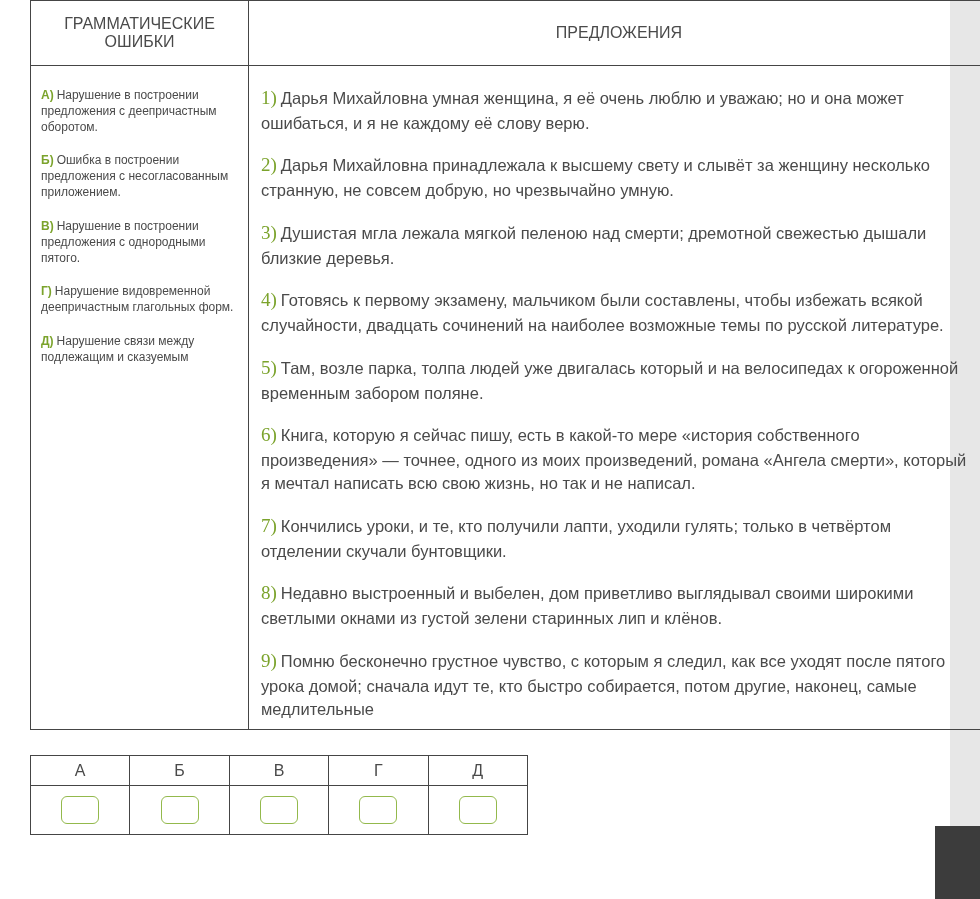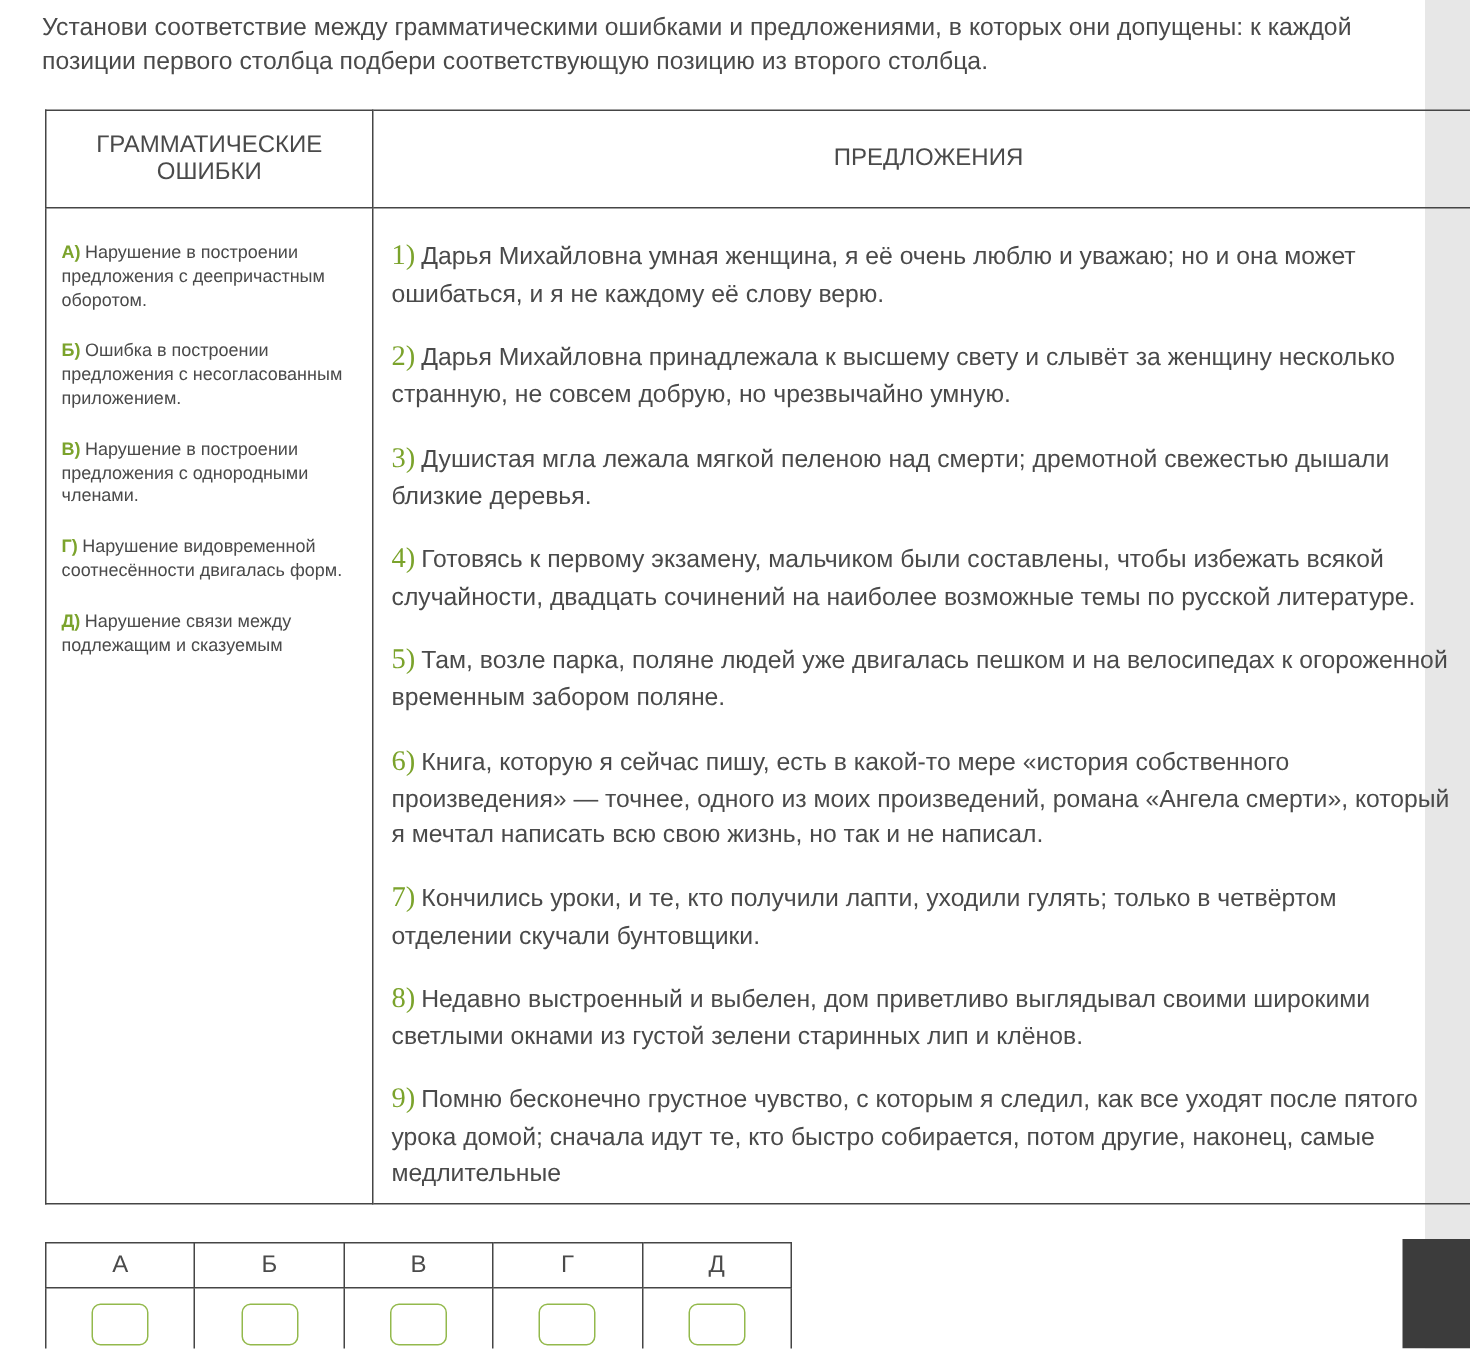--- a/index.html
+++ b/index.html
@@ -110,63 +110,62 @@
 </style>
 </head>
 <body>
 
 <div class="page">
   <div class="right-gutter"></div>
   <div class="corner-box"></div>
 
   <div class="content">
 
-    <p class="instruction">Установи соответствие между грамматическими ошибками и предложениями, в которых они допущены: к каждой позиции первого столбца подбери соответствующую позицию из второго столбца.</p>
 
     <table class="match-table">
       <thead>
         <tr>
           <th class="col-errors">ГРАММАТИЧЕСКИЕ ОШИБКИ</th>
           <th class="col-sentences">ПРЕДЛОЖЕНИЯ</th>
         </tr>
       </thead>
       <tbody>
         <tr>
           <td class="errors-cell">
             <p class="error-item">
               <span class="error-label">А)</span><span>Нарушение в построении предложения с деепричастным оборотом.</span>
             </p>
             <p class="error-item">
               <span class="error-label">Б)</span><span>Ошибка в построении предложения с несогласованным приложением.</span>
             </p>
             <p class="error-item">
-              <span class="error-label">В)</span><span>Нарушение в построении предложения с однородными членами.</span>
-            </p>
-            <p class="error-item">
-              <span class="error-label">Г)</span><span>Нарушение видовременной соотнесённости двигалась форм.</span>
+              <span class="error-label">В)</span><span>Нарушение в построении предложения с однородными пятого.</span>
+            </p>
+            <p class="error-item">
+              <span class="error-label">Г)</span><span>Нарушение видовременной деепричастным глагольных форм.</span>
             </p>
             <p class="error-item">
               <span class="error-label">Д)</span><span>Нарушение связи между подлежащим и сказуемым</span>
             </p>
           </td>
           <td class="sentences-cell">
             <p class="sentence">
               <span class="sentence-number">1)</span><span>Дарья Михайловна умная женщина, я её очень люблю и уважаю; но и она может ошибаться, и я не каждому её слову верю.</span>
             </p>
             <p class="sentence">
               <span class="sentence-number">2)</span><span>Дарья Михайловна принадлежала к высшему свету и слывёт за женщину несколько странную, не совсем добрую, но чрезвычайно умную.</span>
             </p>
             <p class="sentence">
               <span class="sentence-number">3)</span><span>Душистая мгла лежала мягкой пеленою над смерти; дремотной свежестью дышали близкие деревья.</span>
             </p>
             <p class="sentence">
               <span class="sentence-number">4)</span><span>Готовясь к первому экзамену, мальчиком были составлены, чтобы избежать всякой случайности, двадцать сочинений на наиболее возможные темы по русской литературе.</span>
             </p>
             <p class="sentence">
-              <span class="sentence-number">5)</span><span>Там, возле парка, поляне людей уже двигалась пешком и на велосипедах к огороженной временным забором поляне.</span>
+              <span class="sentence-number">5)</span><span>Там, возле парка, толпа людей уже двигалась который и на велосипедах к огороженной временным забором поляне.</span>
             </p>
             <p class="sentence">
               <span class="sentence-number">6)</span><span>Книга, которую я сейчас пишу, есть в какой-то мере «история собственного произведения» — точнее, одного из моих произведений, романа «Ангела смерти», который я мечтал написать всю свою жизнь, но так и не написал.</span>
             </p>
             <p class="sentence">
               <span class="sentence-number">7)</span><span>Кончились уроки, и те, кто получили лапти, уходили гулять; только в четвёртом отделении скучали бунтовщики.</span>
             </p>
             <p class="sentence">
               <span class="sentence-number">8)</span><span>Недавно выстроенный и выбелен, дом приветливо выглядывал своими широкими светлыми окнами из густой зелени старинных лип и клёнов.</span>
             </p>

